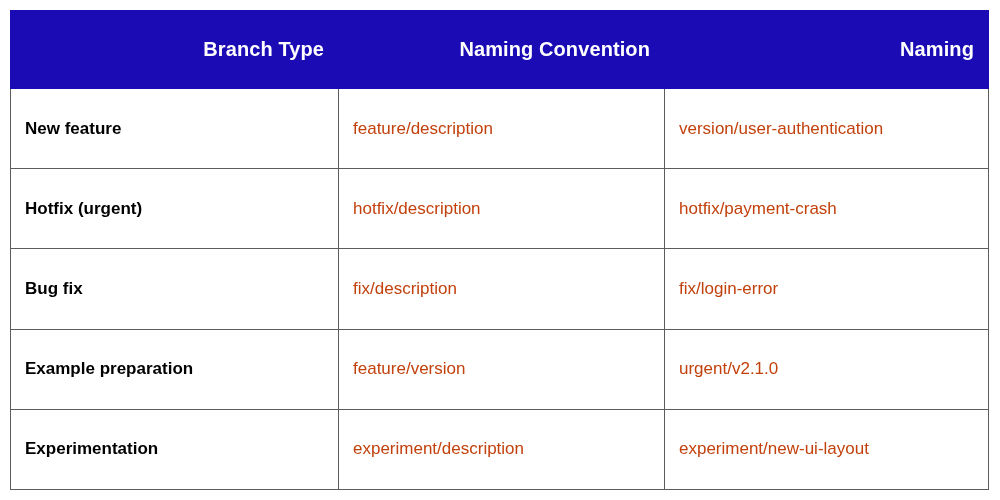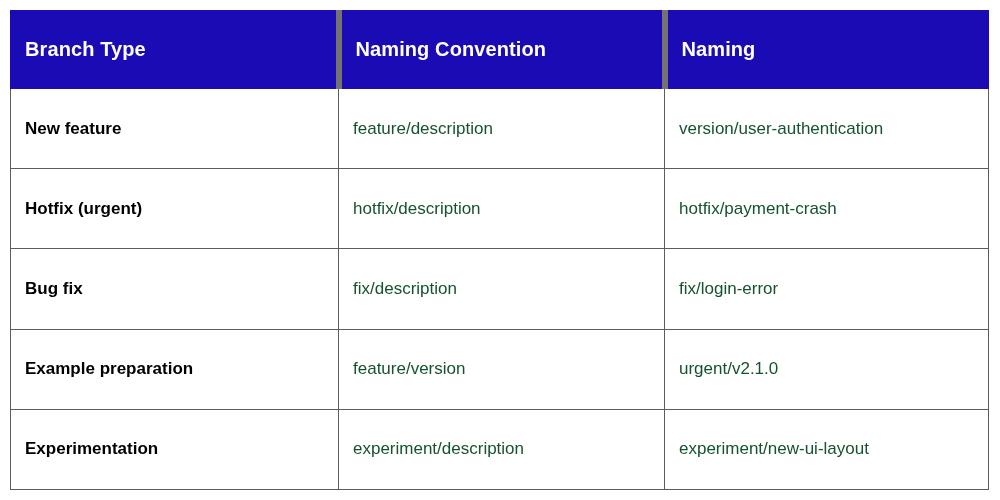--- a/index.html
+++ b/index.html
@@ -35,31 +35,31 @@
   table.branch-table col.col-type    { width: 328px; }
   table.branch-table col.col-naming  { width: 326px; }
   table.branch-table col.col-example { width: 324px; }
 
   thead tr.header-row {
     height: 78px;
   }
   thead th {
     background: #1a0bb5;
     color: #ffffff;
-    text-align: left;
+    text-align: right;
     vertical-align: middle;
     font-size: 20px;
     font-weight: bold;
     letter-spacing: 0.1px;
     padding: 0 14px;
     border: 1px solid #1a0bb5;
     box-sizing: border-box;
   }
   thead th.div-left {
-    border-left: 6px solid #737373;
+    border-left: 1px solid #737373;
   }
 
   tbody tr.data-row {
     height: 80px;
   }
   tbody td {
     border: 1px solid #5c5c5c;
     padding: 0 14px;
     vertical-align: middle;
     font-size: 17px;
@@ -68,21 +68,21 @@
     background: #ffffff;
   }
   tbody td.cell-type {
     font-weight: bold;
     font-size: 17px;
     color: #000000;
   }
   tbody td.cell-naming,
   tbody td.cell-example {
     font-weight: normal;
-    color: #14532d;
+    color: #c2410c;
   }
 </style>
 </head>
 <body>
 
 <div class="page">
   <div class="table-wrap">
     <table class="branch-table">
       <colgroup>
         <col class="col-type">

